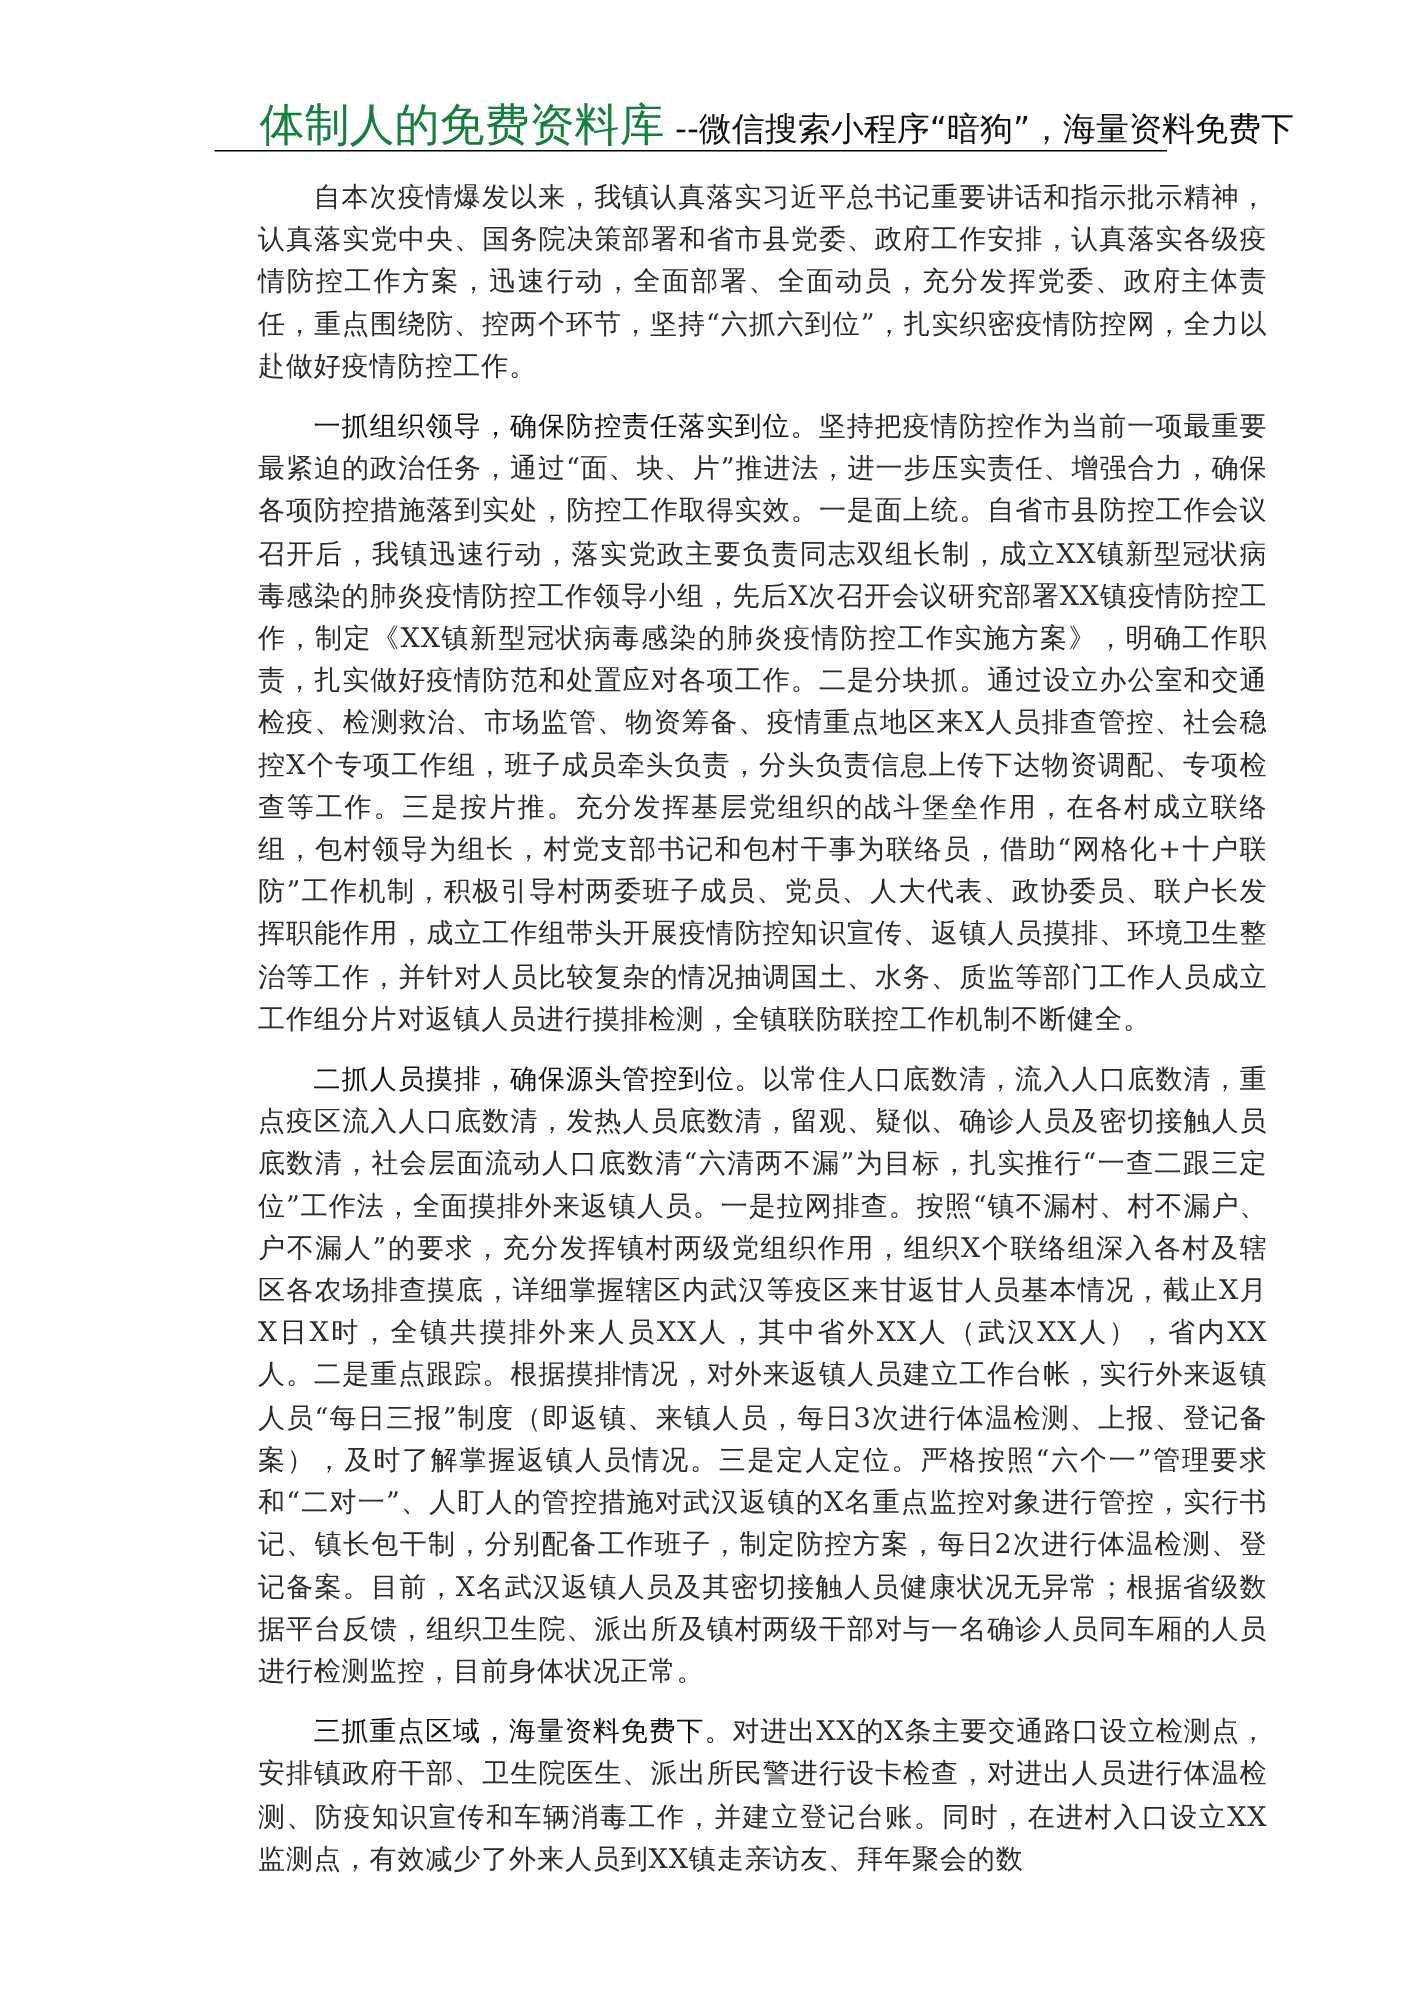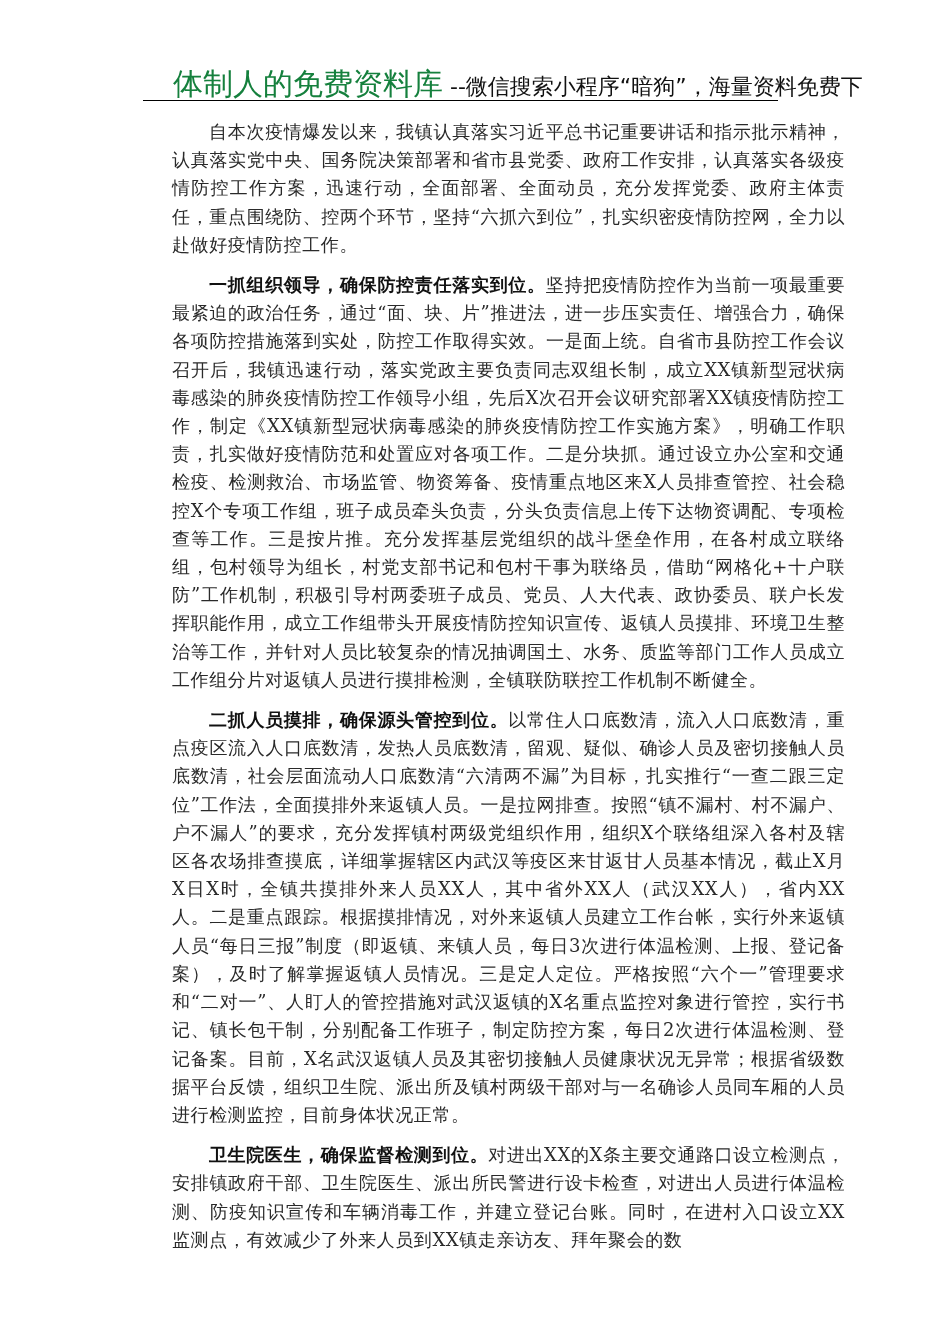--- a/index.html
+++ b/index.html
@@ -49,21 +49,21 @@
       margin: 0 0 12px 0;
       font-size: 18px;
       line-height: 28.2px;
       text-indent: 37px;
       text-align: justify;
       letter-spacing: 0.6px;
       color: #2a2a2a;
     }
     .para strong {
       font-family: "DejaVu Sans", "Liberation Sans", sans-serif;
-      font-weight: bold;
+      font-weight: normal;
       color: #111111;
     }
   </style>
 </head>
 <body>
 
 <div class="header">
   <span class="header-brand">体制人的免费资料库</span><span class="header-tagline"> --微信搜索小程序“暗狗”，海量资料免费下</span>
 </div>
 
@@ -71,15 +71,15 @@
   <p class="para">
     <strong></strong><span>自本次疫情爆发以来，我镇认真落实习近平总书记重要讲话和指示批示精神，认真落实党中央、国务院决策部署和省市县党委、政府工作安排，认真落实各级疫情防控工作方案，迅速行动，全面部署、全面动员，充分发挥党委、政府主体责任，重点围绕防、控两个环节，坚持“六抓六到位”，扎实织密疫情防控网，全力以赴做好疫情防控工作。</span>
   </p>
   <p class="para">
     <strong>一抓组织领导，确保防控责任落实到位。</strong><span>坚持把疫情防控作为当前一项最重要最紧迫的政治任务，通过“面、块、片”推进法，进一步压实责任、增强合力，确保各项防控措施落到实处，防控工作取得实效。一是面上统。自省市县防控工作会议召开后，我镇迅速行动，落实党政主要负责同志双组长制，成立XX镇新型冠状病毒感染的肺炎疫情防控工作领导小组，先后X次召开会议研究部署XX镇疫情防控工作，制定《XX镇新型冠状病毒感染的肺炎疫情防控工作实施方案》，明确工作职责，扎实做好疫情防范和处置应对各项工作。二是分块抓。通过设立办公室和交通检疫、检测救治、市场监管、物资筹备、疫情重点地区来X人员排查管控、社会稳控X个专项工作组，班子成员牵头负责，分头负责信息上传下达物资调配、专项检查等工作。三是按片推。充分发挥基层党组织的战斗堡垒作用，在各村成立联络组，包村领导为组长，村党支部书记和包村干事为联络员，借助“网格化+十户联防”工作机制，积极引导村两委班子成员、党员、人大代表、政协委员、联户长发挥职能作用，成立工作组带头开展疫情防控知识宣传、返镇人员摸排、环境卫生整治等工作，并针对人员比较复杂的情况抽调国土、水务、质监等部门工作人员成立工作组分片对返镇人员进行摸排检测，全镇联防联控工作机制不断健全。</span>
   </p>
   <p class="para">
     <strong>二抓人员摸排，确保源头管控到位。</strong><span>以常住人口底数清，流入人口底数清，重点疫区流入人口底数清，发热人员底数清，留观、疑似、确诊人员及密切接触人员底数清，社会层面流动人口底数清“六清两不漏”为目标，扎实推行“一查二跟三定位”工作法，全面摸排外来返镇人员。一是拉网排查。按照“镇不漏村、村不漏户、户不漏人”的要求，充分发挥镇村两级党组织作用，组织X个联络组深入各村及辖区各农场排查摸底，详细掌握辖区内武汉等疫区来甘返甘人员基本情况，截止X月X日X时，全镇共摸排外来人员XX人，其中省外XX人（武汉XX人），省内XX人。二是重点跟踪。根据摸排情况，对外来返镇人员建立工作台帐，实行外来返镇人员“每日三报”制度（即返镇、来镇人员，每日3次进行体温检测、上报、登记备案），及时了解掌握返镇人员情况。三是定人定位。严格按照“六个一”管理要求和“二对一”、人盯人的管控措施对武汉返镇的X名重点监控对象进行管控，实行书记、镇长包干制，分别配备工作班子，制定防控方案，每日2次进行体温检测、登记备案。目前，X名武汉返镇人员及其密切接触人员健康状况无异常；根据省级数据平台反馈，组织卫生院、派出所及镇村两级干部对与一名确诊人员同车厢的人员进行检测监控，目前身体状况正常。</span>
   </p>
   <p class="para">
-    <strong>卫生院医生，确保监督检测到位。</strong><span>对进出XX的X条主要交通路口设立检测点，安排镇政府干部、卫生院医生、派出所民警进行设卡检查，对进出人员进行体温检测、防疫知识宣传和车辆消毒工作，并建立登记台账。同时，在进村入口设立XX监测点，有效减少了外来人员到XX镇走亲访友、拜年聚会的数</span>
+    <strong>三抓重点区域，海量资料免费下。</strong><span>对进出XX的X条主要交通路口设立检测点，安排镇政府干部、卫生院医生、派出所民警进行设卡检查，对进出人员进行体温检测、防疫知识宣传和车辆消毒工作，并建立登记台账。同时，在进村入口设立XX监测点，有效减少了外来人员到XX镇走亲访友、拜年聚会的数</span>
   </p>
 </div>
 
 </body></html>

